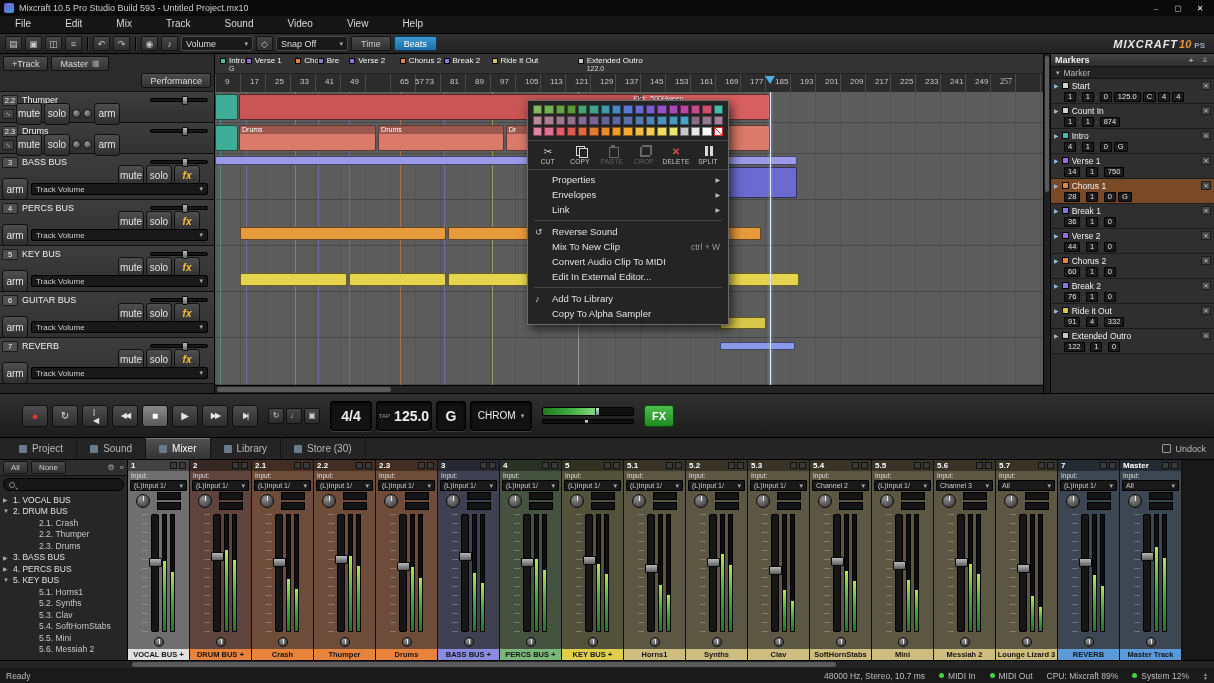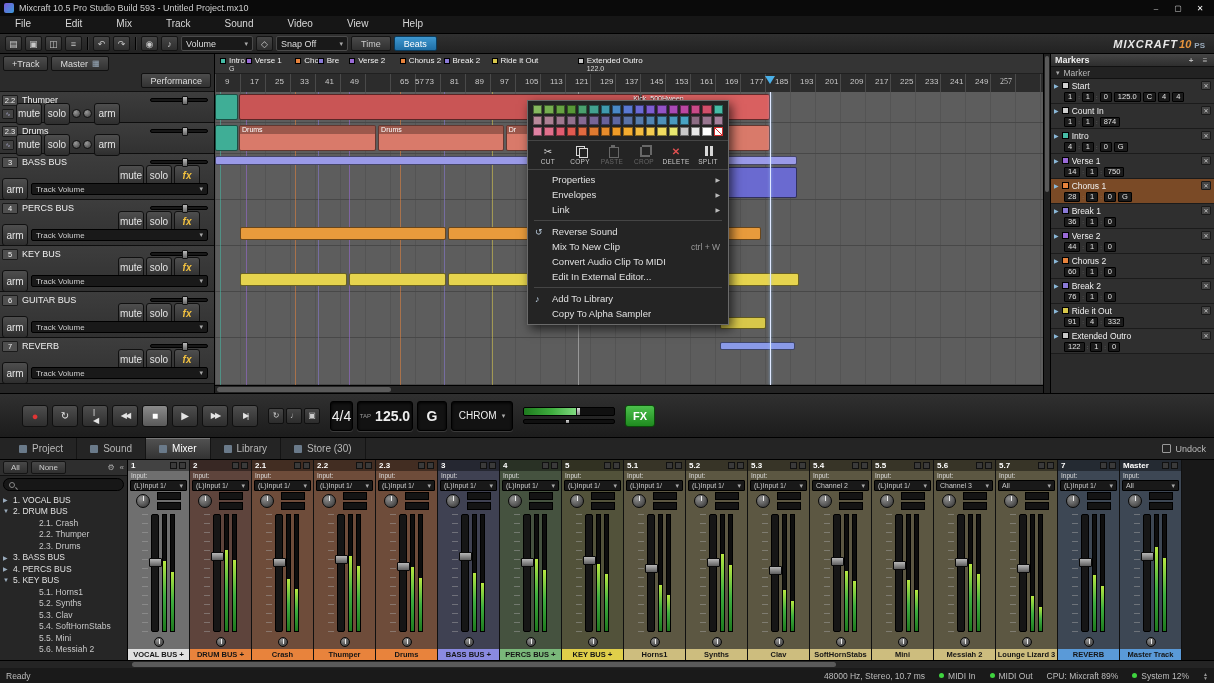--- a/index.html
+++ b/index.html
@@ -137,21 +137,21 @@
 
 .transport{height:44px;flex:none;background:linear-gradient(#303030,#1c1c1c);display:flex;align-items:center;gap:4px;padding:0 8px 0 22px;border-bottom:1px solid #000;}
 .t-btn{width:26px;height:22px;background:linear-gradient(#4e4e4e,#2e2e2e);border:1px solid #101010;border-radius:3px;display:flex;align-items:center;justify-content:center;color:#e4e4e4;font-size:10px;}
 .t-btn.rec span{color:#e03535;font-size:11px;}
 .t-btn.active{background:linear-gradient(#8a8a8a,#5a5a5a);color:#fff;}
 .sq2{letter-spacing:-2px;font-size:8px;}
 .t-mini-group{display:flex;gap:2px;margin:0 6px;}
 .t-mini{width:16px;height:16px;background:linear-gradient(#454545,#2c2c2c);border:1px solid #101010;border-radius:2px;display:flex;align-items:center;justify-content:center;font-size:8px;color:#ccc;}
 .t-display{background:#121212;border:1px solid #000;box-shadow:inset 0 1px 3px #000,0 1px 0 #3a3a3a;border-radius:3px;display:flex;align-items:center;justify-content:center;color:#efefef;}
 .t-display.time{width:146px;height:30px;font-family:"DejaVu Sans Mono",monospace;font-size:19px;font-weight:bold;letter-spacing:1px;margin-left:8px;}
-.t-display.meter{width:23px;height:30px;font-size:14px;font-weight:normal;}
+.t-display.meter{width:42px;height:30px;font-size:14px;font-weight:bold;}
 .t-tempo{width:56px;height:30px;background:#121212;border:1px solid #000;box-shadow:inset 0 1px 3px #000,0 1px 0 #3a3a3a;border-radius:3px;display:flex;align-items:center;justify-content:center;gap:4px;}
 .t-tempo .tap{font-size:6px;color:#999;}
 .t-tempo .tval{font-size:14px;font-weight:bold;color:#efefef;}
 .t-display.key{width:30px;height:30px;font-size:14px;font-weight:bold;}
 .t-display.scale{width:62px;height:30px;font-size:10px;gap:5px;}
 .t-meters{width:92px;height:26px;display:flex;flex-direction:column;justify-content:center;gap:3px;margin-left:6px;}
 .mbar{height:9px;background:#101010;border:1px solid #000;border-radius:2px;position:relative;overflow:hidden;}
 .mbar .mfill{position:absolute;left:0;top:0;bottom:0;width:62%;background:linear-gradient(90deg,#1e7a1e,#3fae3f,#8ae08a);}
 .mbar .mhandle{position:absolute;top:-1px;bottom:-1px;left:58%;width:5px;background:linear-gradient(#ddd,#888);border:1px solid #111;border-radius:1px;}
 .mbar.thin{height:5px;}

